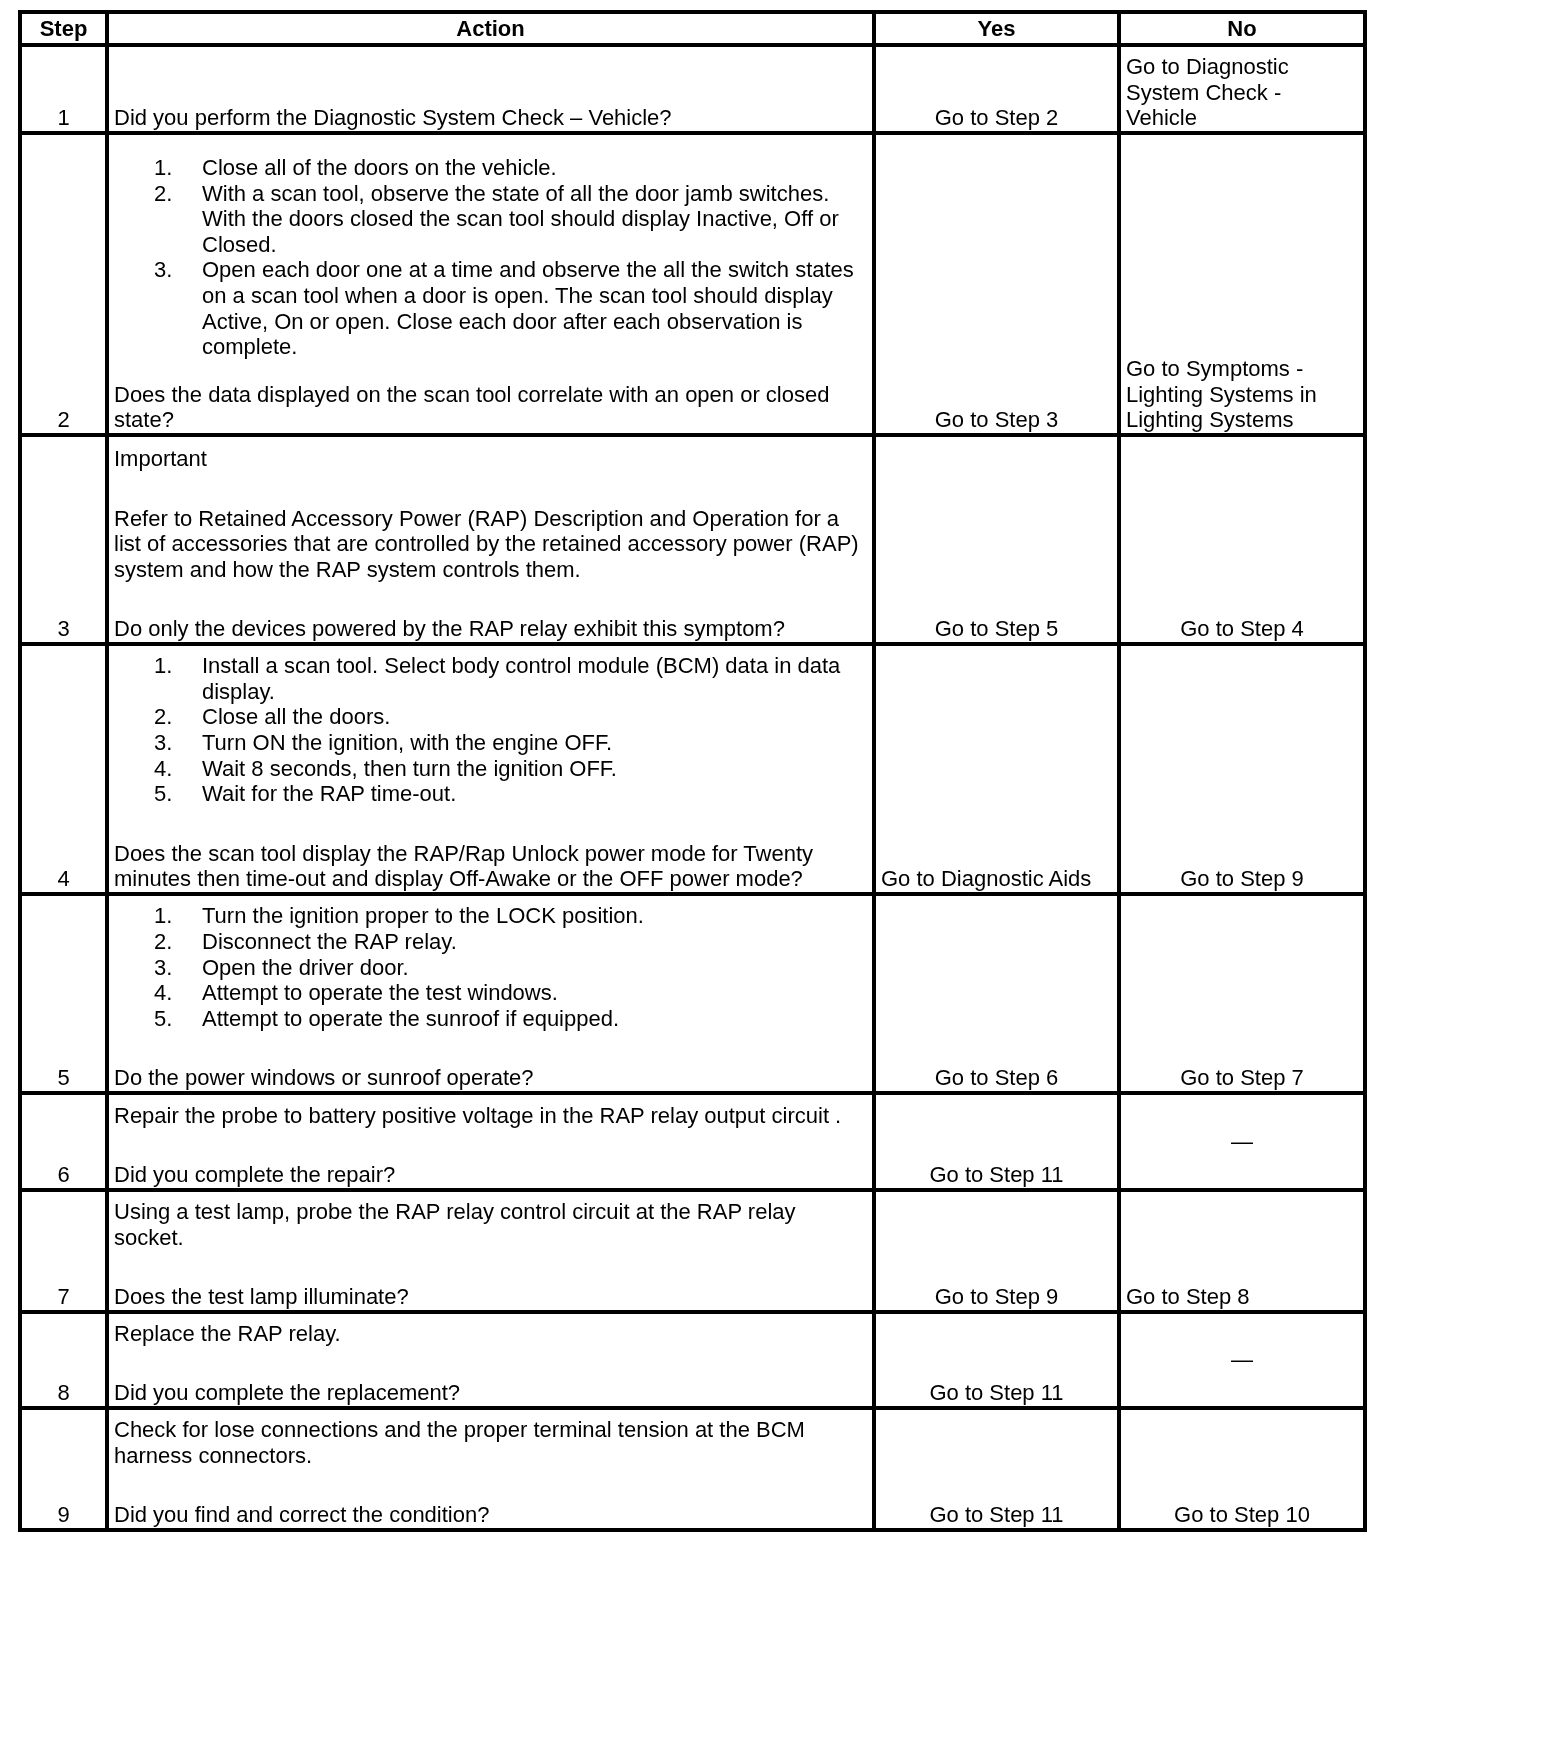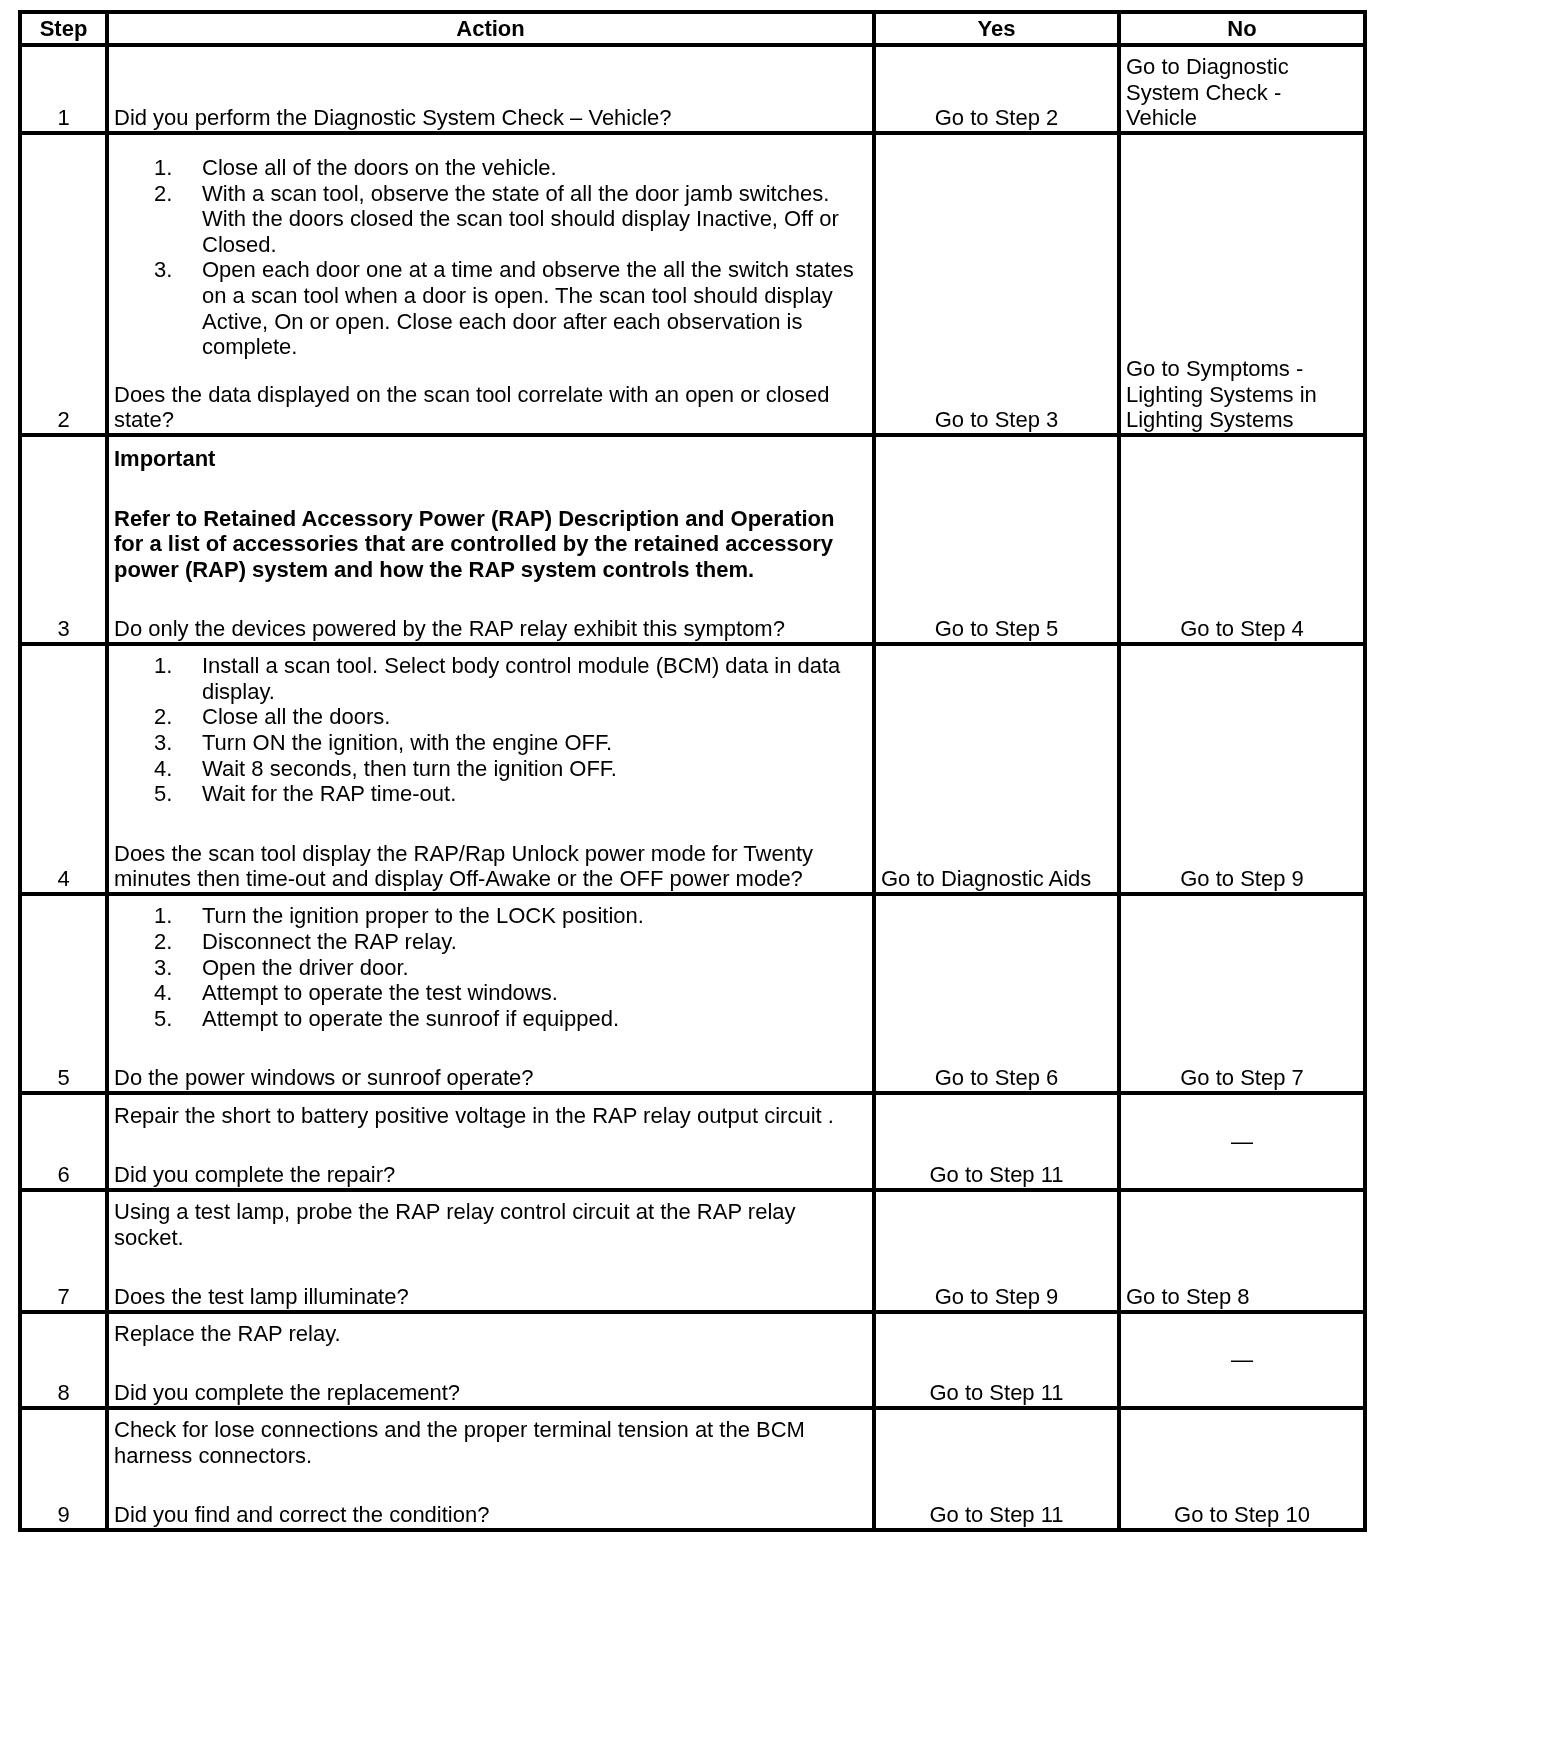--- a/index.html
+++ b/index.html
@@ -31,21 +31,21 @@
   td.action { vertical-align: top; padding-top: 3px; padding-bottom: 3px; }
   td.yes { text-align: center; }
   td.no { text-align: left; }
   td.no.center { text-align: center; vertical-align: middle; }
   td.yes.left { text-align: left; }
   ol.steps { margin: 0; padding: 0; list-style: none; }
   ol.steps li { display: flex; }
   ol.steps li .num { width: 88px; text-align: right; padding-right: 0; flex: none; box-sizing: border-box; padding-left: 40px; }
   ol.steps li .num span { display: inline-block; width: 48px; text-align: left; }
   ol.steps li .txt { flex: 1; }
-  .bold { font-weight: bold; }
+  .bold { font-weight: normal; }
 </style>
 </head>
 <body>
 
 <table class="diag">
   <colgroup>
     <col class="c-step">
       <col class="c-action">
       <col class="c-yes">
       <col class="c-no">
@@ -166,21 +166,21 @@
         <div style="height:34px"></div>
         <div>Do the power windows or sunroof operate?</div>
       </td>
       <td class="yes">Go to Step 6</td>
       <td class="no" style="text-align:center">Go to Step 7</td>
     </tr>
 
     <tr style="height:97px">
       <td class="step">6</td>
       <td class="action">
-        <div>Repair the short to battery positive voltage in the RAP relay output circuit .</div>
+        <div>Repair the probe to battery positive voltage in the RAP relay output circuit .</div>
         <div style="height:34px"></div>
         <div>Did you complete the repair?</div>
       </td>
       <td class="yes">Go to Step 11</td>
       <td class="no center">—</td>
     </tr>
 
     <tr style="height:122px">
       <td class="step">7</td>
       <td class="action">

